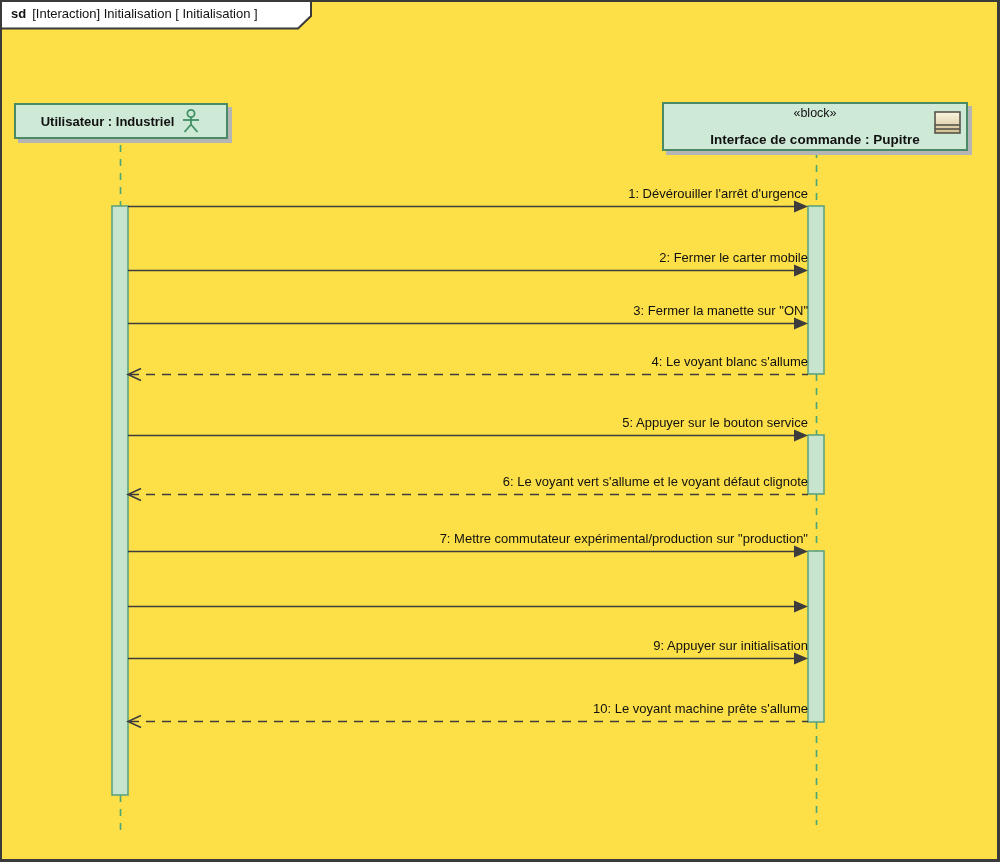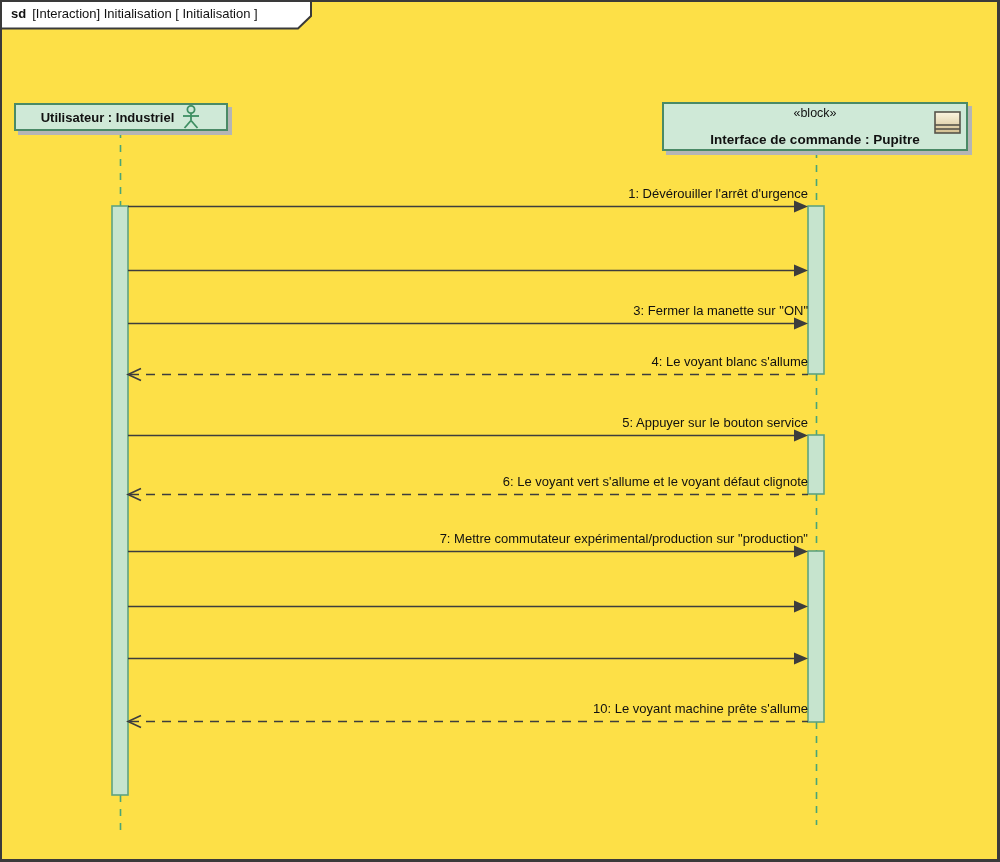--- a/index.html
+++ b/index.html
@@ -16,21 +16,21 @@
   .tab-text{
     position:absolute;left:11px;top:6px;width:295px;font-size:13px;white-space:nowrap;
   }
   .tab-text .kw{font-weight:bold;margin-right:6px;}
   .lifeline-head{
     position:absolute;box-sizing:border-box;
     background:#cfe9d7;border:2px solid #4a8a66;
     box-shadow:4px 4px 0 #b5b5b5;
     display:flex;align-items:center;justify-content:center;gap:8px;
   }
-  #head-user{left:14px;top:103px;width:214px;height:28px;gap:7px;}
+  #head-user{left:14px;top:103px;width:214px;height:36px;gap:7px;}
   #head-user .name{font-weight:bold;font-size:13px;white-space:nowrap;}
   #head-pupitre{left:662px;top:102px;width:306px;height:49px;flex-direction:column;line-height:1.45;}
   #head-pupitre .stereo{font-size:12.5px;}
   #head-pupitre .name{font-weight:bold;font-size:13.5px;white-space:nowrap;}
   .block-icon-wrap{position:absolute;right:5px;top:7px;}
   .diagram-layer{position:absolute;left:0;top:0;}
   .msg-label{
     position:absolute;left:128px;width:680px;text-align:right;
     font-size:13px;line-height:16px;white-space:nowrap;
   }
@@ -109,25 +109,27 @@
         <path d="M141,488.5 L128,494.5 L141,500.5"></path>
       </g>
       <g>
         <line x1="130" y1="721.5" x2="808" y2="721.5" stroke-dasharray="9,7"></line>
         <path d="M141,715.5 L128,721.5 L141,727.5"></path>
       </g>
     </g>
   </svg>
 
   <div class="msg-label" style="top:186px">1: Dévérouiller l'arrêt d'urgence</div>
+  <div class="msg-label" style="top:250px">2: Fermer le carter mobile</div>
   <div class="msg-label" style="top:303px">3: Fermer la manette sur "ON"</div>
   <div class="msg-label" style="top:354px">4: Le voyant blanc s'allume</div>
   <div class="msg-label" style="top:415px">5: Appuyer sur le bouton service</div>
   <div class="msg-label" style="top:474px">6: Le voyant vert s'allume et le voyant défaut clignote</div>
   <div class="msg-label" style="top:531px">7: Mettre commutateur expérimental/production sur "production"</div>
+  <div class="msg-label" style="top:638px">9: Appuyer sur initialisation</div>
   <div class="msg-label" style="top:701px">10: Le voyant machine prête s'allume</div>
 
   <div class="lifeline-head" id="head-user">
     <span class="name">Utilisateur : Industriel</span>
     <svg width="20" height="25" viewBox="0 0 20 25">
       <g stroke="#3f8f63" stroke-width="1.8" fill="none">
         <circle cx="10" cy="4.5" r="3.6"></circle>
         <line x1="10" y1="8" x2="10" y2="15.5"></line>
         <line x1="2" y1="11" x2="18" y2="11"></line>
         <line x1="10" y1="15.5" x2="3.5" y2="23"></line>

